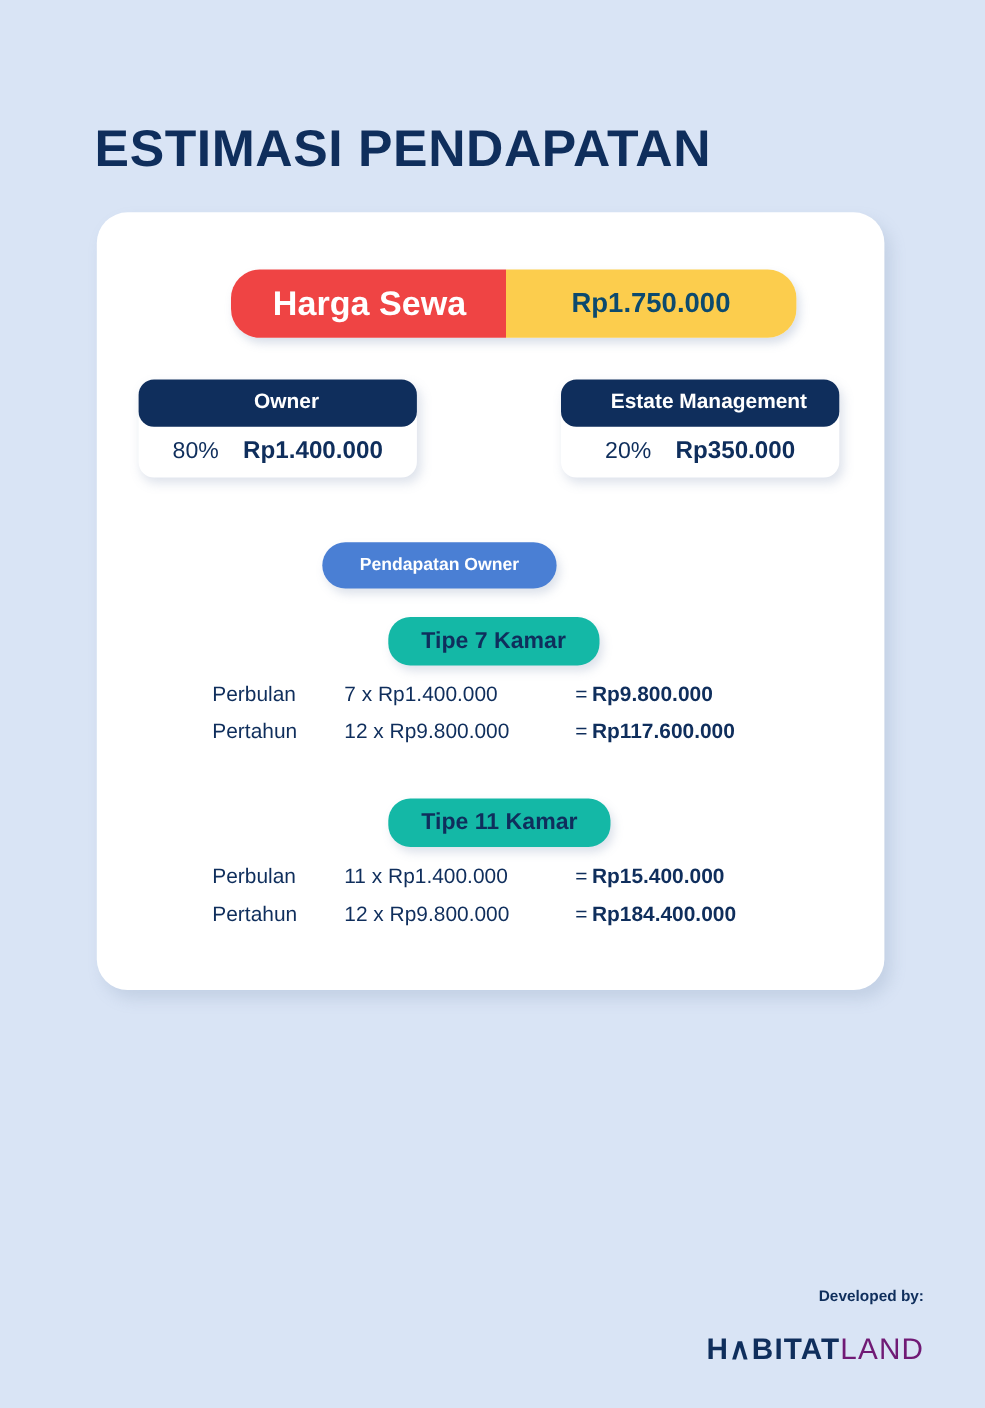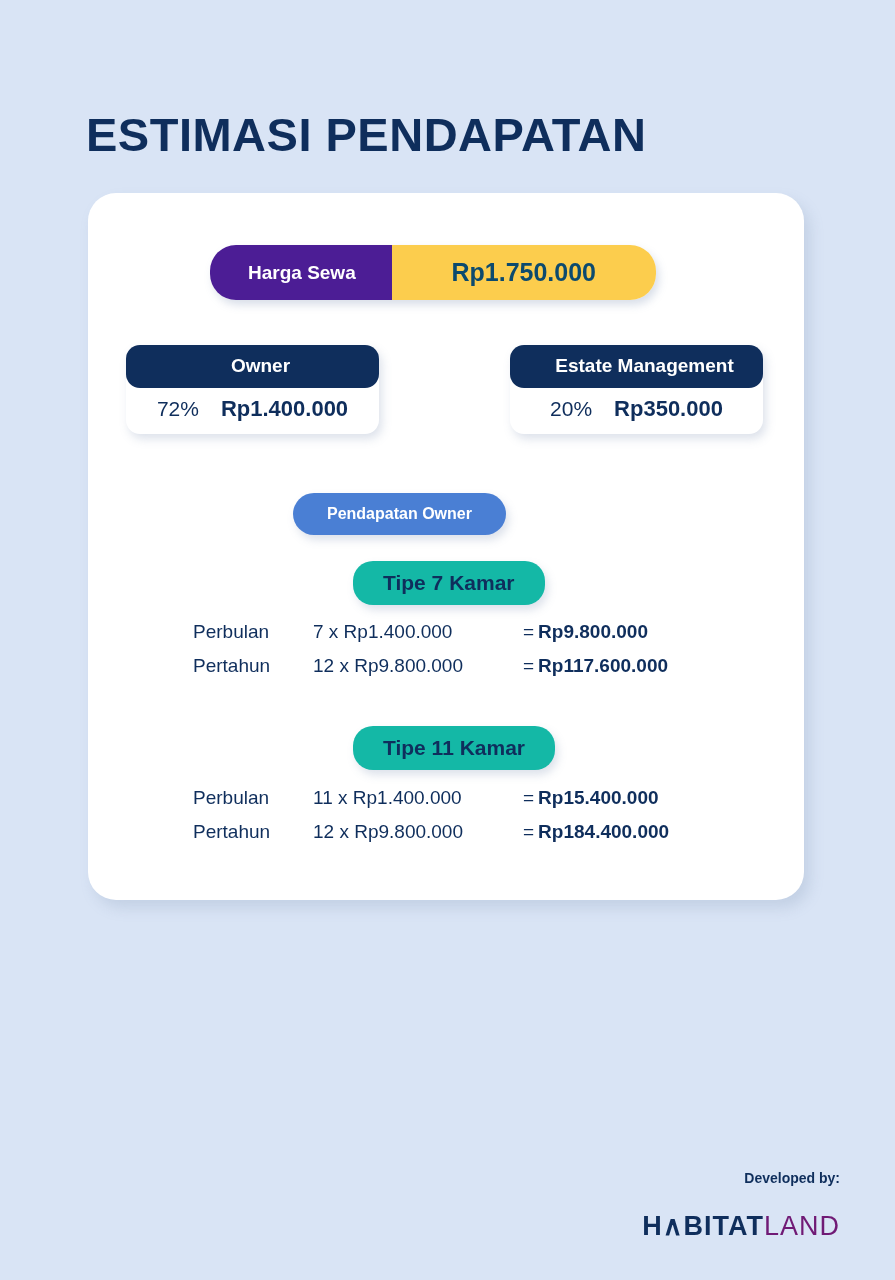--- a/index.html
+++ b/index.html
@@ -43,23 +43,23 @@
     position: absolute;
     top: 52px;
     left: 122px;
     display: flex;
     align-items: stretch;
     border-radius: 26px;
     box-shadow: 3px 5px 9px rgba(120,140,175,0.28);
     overflow: visible;
   }
   .price-label {
-    background: #4c1d95;
+    background: #ef4444;
     color: #ffffff;
-    font-size: 19px;
+    font-size: 31px;
     font-weight: bold;
     padding: 13px 36px 13px 38px;
     border-radius: 26px 0 0 26px;
     display: flex;
     align-items: center;
   }
   .price-value {
     background: #fccd4d;
     color: #0c4a6e;
     font-size: 25px;
@@ -184,21 +184,21 @@
 <div class="card">
 
   <div class="price-row">
     <div class="price-label">Harga Sewa</div>
     <div class="price-value">Rp1.750.000</div>
   </div>
 
   <div class="split-box" id="owner-box">
     <div class="split-head">Owner</div>
     <div class="split-body">
-      <span class="split-pct">72%</span>
+      <span class="split-pct">80%</span>
       <span class="split-amt">Rp1.400.000</span>
     </div>
   </div>
 
   <div class="split-box" id="estate-box">
     <div class="split-head">Estate Management</div>
     <div class="split-body">
       <span class="split-pct">20%</span>
       <span class="split-amt">Rp350.000</span>
     </div>

